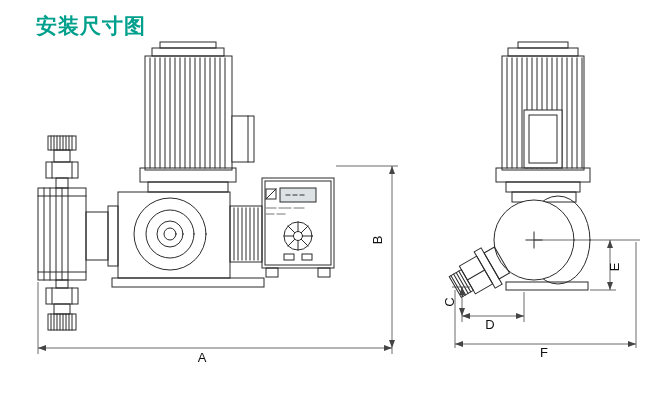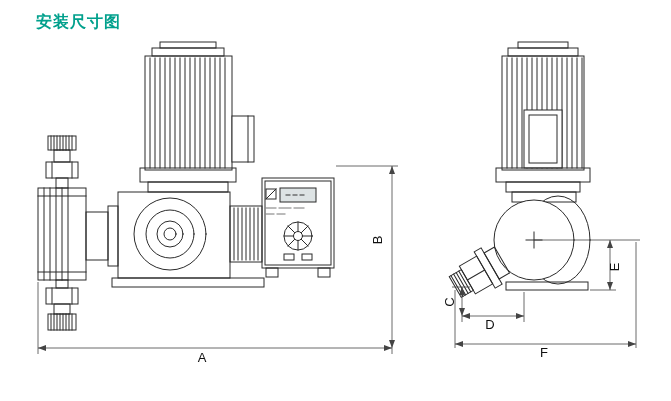--- a/index.html
+++ b/index.html
@@ -1,18 +1,18 @@
 <!DOCTYPE html>
 <html><head>
 <meta charset="utf-8">
 <style>
   html,body{margin:0;padding:0;background:#ffffff;}
   .canvas{position:relative;width:671px;height:401px;background:#ffffff;overflow:hidden;
           font-family:"Liberation Sans",sans-serif;}
-  .page-title{position:absolute;left:36px;top:12px;font-size:16px;font-weight:bold;
+  .page-title{position:absolute;left:36px;top:12px;font-size:21px;font-weight:bold;
               color:#00a08c;letter-spacing:1px;}
   svg{position:absolute;left:0;top:0;}
   .st{fill:none;stroke:#2b2b2b;stroke-width:1;stroke-linecap:square;}
   .dim{fill:none;stroke:#444444;stroke-width:0.8;}
   .lbl{fill:#111111;stroke:none;font:13px "Liberation Sans",sans-serif;}
 </style>
 </head>
 <body>
 
 <div class="canvas">

